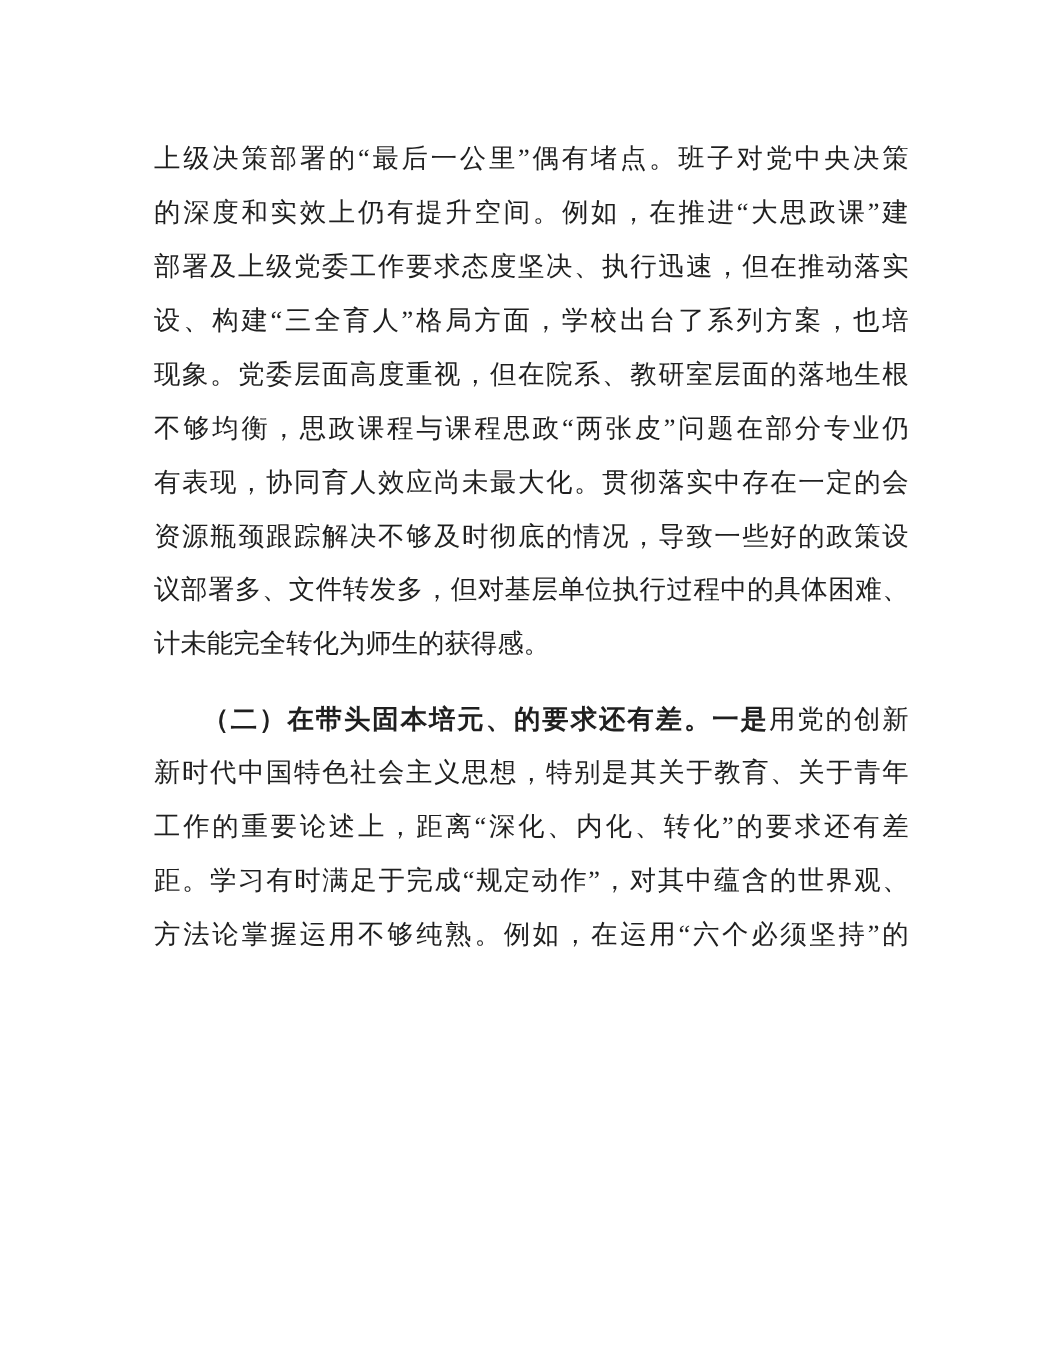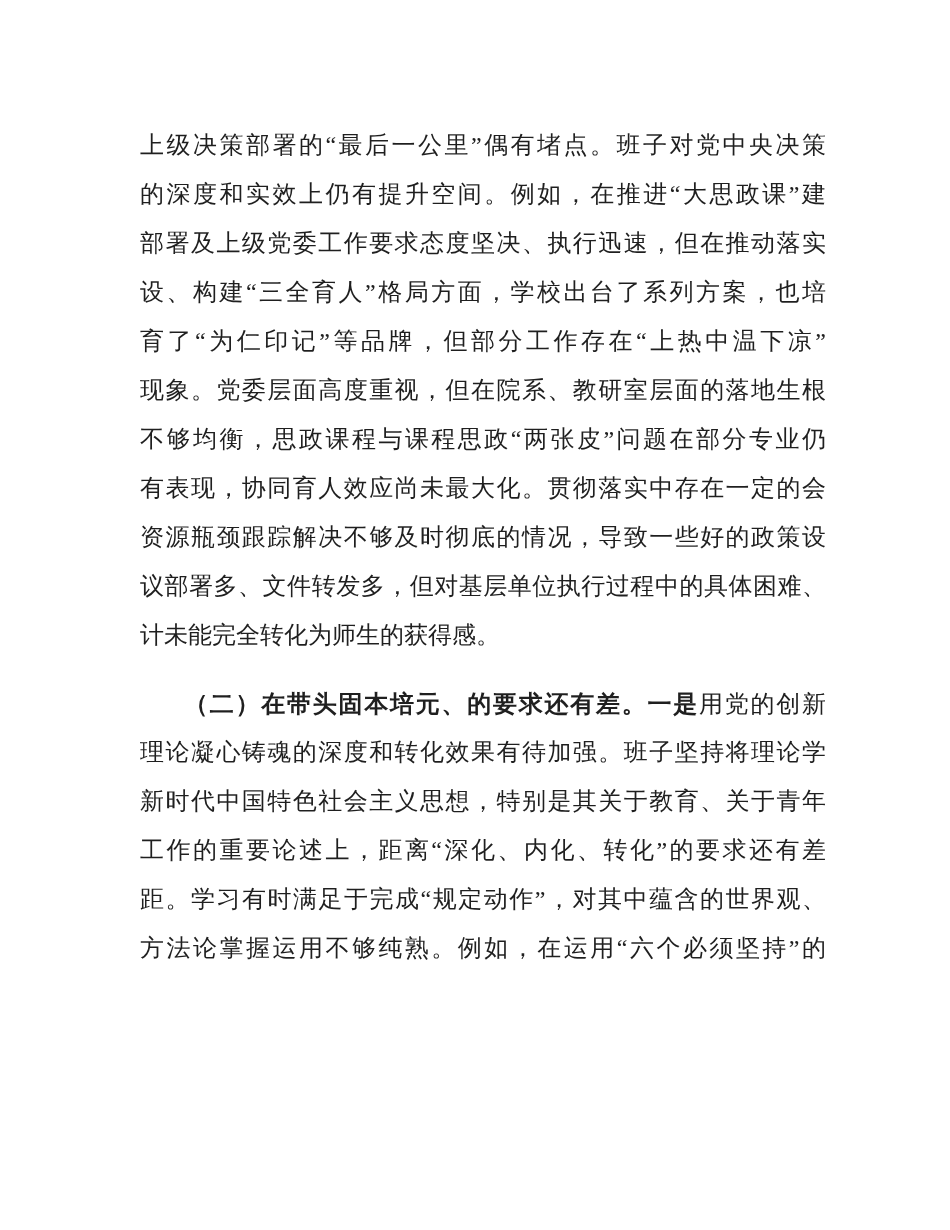--- a/index.html
+++ b/index.html
@@ -53,30 +53,28 @@
 </head>
 <body>
 
 <div class="page">
   <div class="content">
       <div class="paragraph">
         <div class="line just"><span class="run">上级决策部署的“最后一公里”偶有堵点。班子对党中央决策</span></div>
         <div class="line just"><span class="run">的深度和实效上仍有提升空间。例如，在推进“大思政课”建</span></div>
         <div class="line just"><span class="run">部署及上级党委工作要求态度坚决、执行迅速，但在推动落实</span></div>
         <div class="line just"><span class="run">设、构建“三全育人”格局方面，学校出台了系列方案，也培</span></div>
-        <div class="line just"><span class="run">育了“为仁印记”等品牌，但部分工作存在“上热中温下凉”</span></div>
         <div class="line just"><span class="run">现象。党委层面高度重视，但在院系、教研室层面的落地生根</span></div>
         <div class="line just"><span class="run">不够均衡，思政课程与课程思政“两张皮”问题在部分专业仍</span></div>
         <div class="line just"><span class="run">有表现，协同育人效应尚未最大化。贯彻落实中存在一定的会</span></div>
         <div class="line just"><span class="run">资源瓶颈跟踪解决不够及时彻底的情况，导致一些好的政策设</span></div>
         <div class="line just"><span class="run">议部署多、文件转发多，但对基层单位执行过程中的具体困难、</span></div>
         <div class="line"><span class="run">计未能完全转化为师生的获得感。</span></div>
       </div>
       <div class="paragraph">
         <div class="line just indent"><span class="run run-bold">（二）在带头固本培元、的要求还有差。一是</span><span class="run">用党的创新</span></div>
-        <div class="line just"><span class="run">理论凝心铸魂的深度和转化效果有待加强。班子坚持将理论学</span></div>
         <div class="line just"><span class="run">新时代中国特色社会主义思想，特别是其关于教育、关于青年</span></div>
         <div class="line just"><span class="run">工作的重要论述上，距离“深化、内化、转化”的要求还有差</span></div>
         <div class="line just"><span class="run">距。学习有时满足于完成“规定动作”，对其中蕴含的世界观、</span></div>
         <div class="line just"><span class="run">方法论掌握运用不够纯熟。例如，在运用“六个必须坚持”的</span></div>
       </div>
     </div>
 </div>
 
 </body></html>

